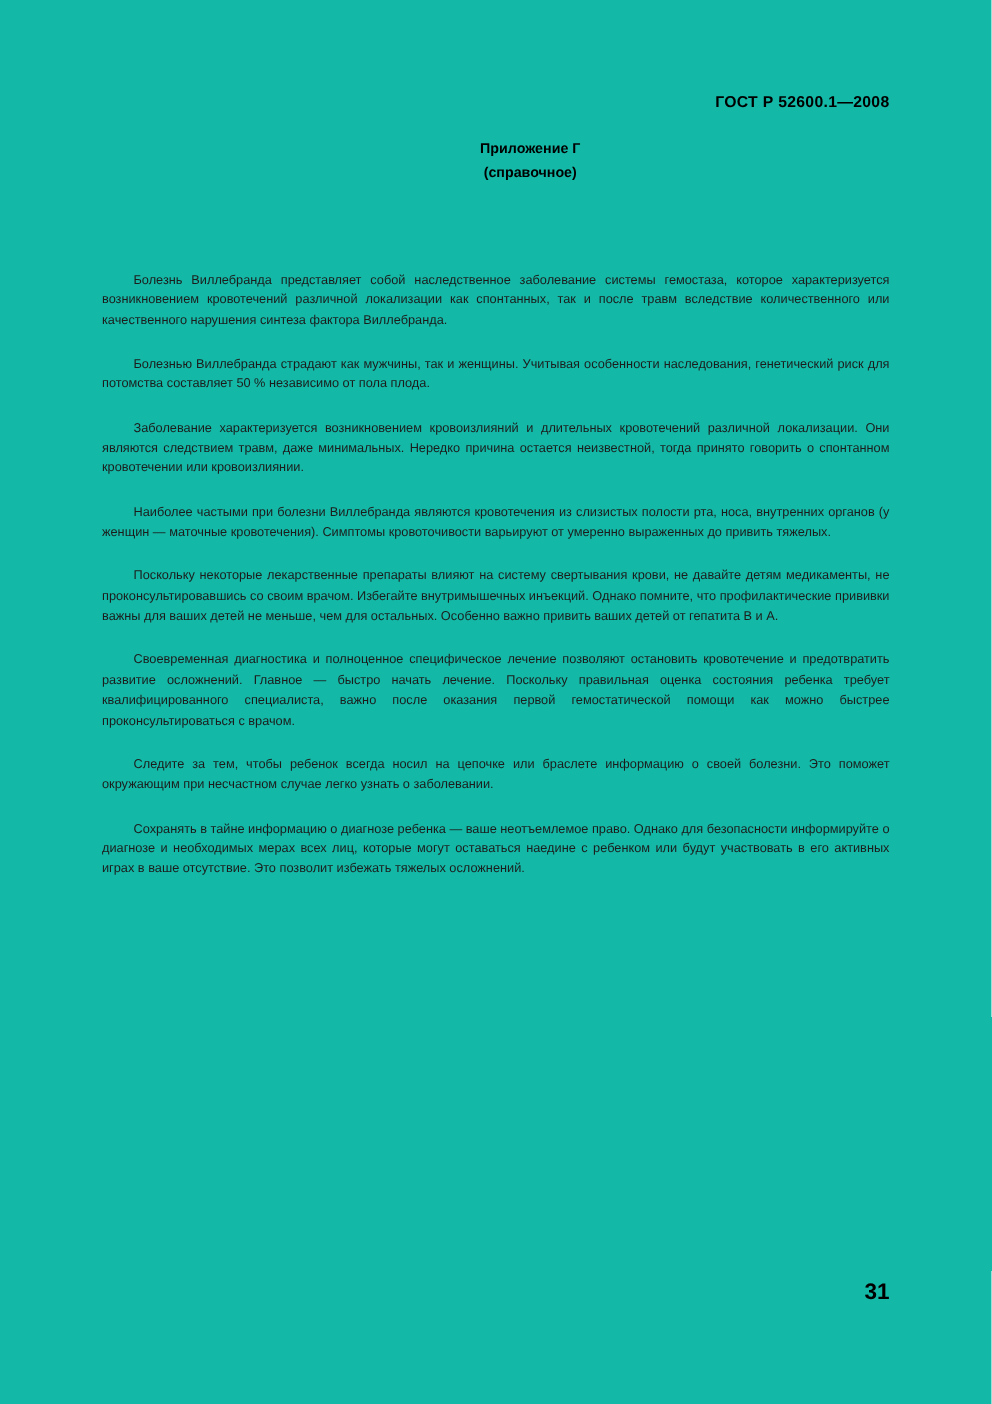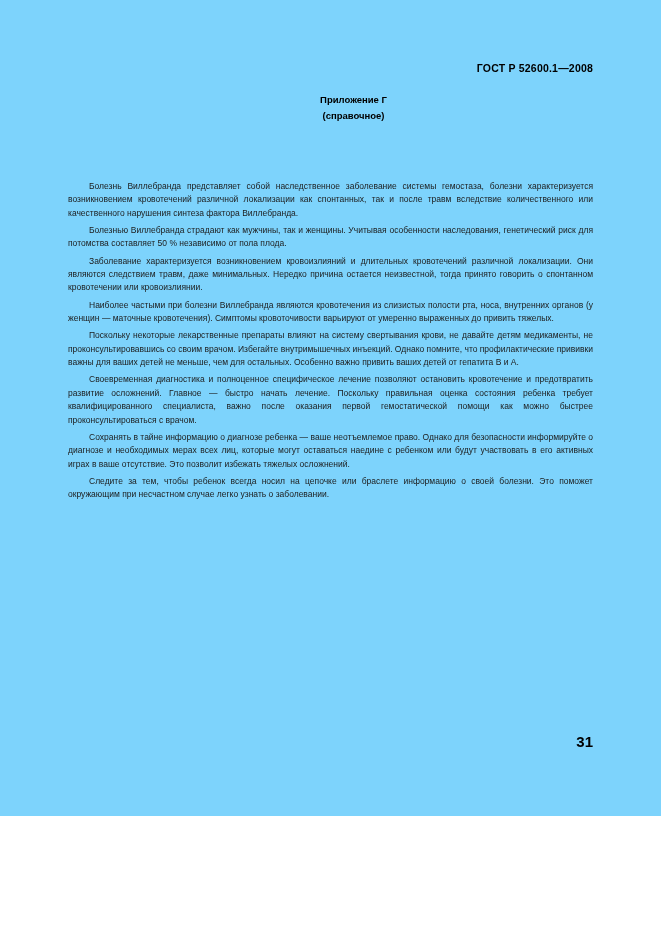--- a/index.html
+++ b/index.html
@@ -3,22 +3,22 @@
 <meta charset="utf-8">
 <style>
   html, body {
     margin: 0;
     padding: 0;
     background: #ffffff;
   }
   .page {
     position: relative;
     width: 661px;
-    height: 816px;
-    background: #7dd3fc;
+    height: 936px;
+    background: #14b8a6;
     font-family: "Liberation Sans", "DejaVu Sans", sans-serif;
     color: #1a1a1a;
     overflow: hidden;
     box-sizing: border-box;
     text-decoration: underline;
   }
   .std-header {
     position: absolute;
     top: 62px;
     right: 68px;
@@ -64,21 +64,21 @@
     font-size: 8.5px;
     line-height: 13.35px;
     text-align: justify;
     text-justify: inter-word;
     text-indent: 21px;
     margin: 0;
     color: #1c1c1c;
     hyphens: none;
   }
   .para + .para {
-    margin-top: 4px;
+    margin-top: 16px;
   }
   .page-number {
     position: absolute;
     bottom: 66px;
     right: 68px;
     font-size: 15px;
     font-weight: bold;
     color: #000;
   }
 </style>
@@ -89,25 +89,25 @@
 
   <div class="std-header">ГОСТ Р 52600.1—2008</div>
 
   <div class="annex-block">
     <div class="annex-line">Приложение Г</div>
     <div class="annex-line">(справочное)</div>
   </div>
 
 
   <div class="body-text">
-    <p class="para">Болезнь Виллебранда представляет собой наследственное заболевание системы гемостаза, болезни характеризуется возникновением кровотечений различной локализации как спонтанных, так и после травм вследствие количественного или качественного нарушения синтеза фактора Виллебранда.</p>
+    <p class="para">Болезнь Виллебранда представляет собой наследственное заболевание системы гемостаза, которое характеризуется возникновением кровотечений различной локализации как спонтанных, так и после травм вследствие количественного или качественного нарушения синтеза фактора Виллебранда.</p>
     <p class="para">Болезнью Виллебранда страдают как мужчины, так и женщины. Учитывая особенности наследования, генетический риск для потомства составляет 50 % независимо от пола плода.</p>
     <p class="para">Заболевание характеризуется возникновением кровоизлияний и длительных кровотечений различной локализации. Они являются следствием травм, даже минимальных. Нередко причина остается неизвестной, тогда принято говорить о спонтанном кровотечении или кровоизлиянии.</p>
     <p class="para">Наиболее частыми при болезни Виллебранда являются кровотечения из слизистых полости рта, носа, внутренних органов (у женщин — маточные кровотечения). Симптомы кровоточивости варьируют от умеренно выраженных до привить тяжелых.</p>
     <p class="para">Поскольку некоторые лекарственные препараты влияют на систему свертывания крови, не давайте детям медикаменты, не проконсультировавшись со своим врачом. Избегайте внутримышечных инъекций. Однако помните, что профилактические прививки важны для ваших детей не меньше, чем для остальных. Особенно важно привить ваших детей от гепатита В и А.</p>
     <p class="para">Своевременная диагностика и полноценное специфическое лечение позволяют остановить кровотечение и предотвратить развитие осложнений. Главное — быстро начать лечение. Поскольку правильная оценка состояния ребенка требует квалифицированного специалиста, важно после оказания первой гемостатической помощи как можно быстрее проконсультироваться с врачом.</p>
+    <p class="para">Следите за тем, чтобы ребенок всегда носил на цепочке или браслете информацию о своей болезни. Это поможет окружающим при несчастном случае легко узнать о заболевании.</p>
     <p class="para">Сохранять в тайне информацию о диагнозе ребенка — ваше неотъемлемое право. Однако для безопасности информируйте о диагнозе и необходимых мерах всех лиц, которые могут оставаться наедине с ребенком или будут участвовать в его активных играх в ваше отсутствие. Это позволит избежать тяжелых осложнений.</p>
-    <p class="para">Следите за тем, чтобы ребенок всегда носил на цепочке или браслете информацию о своей болезни. Это поможет окружающим при несчастном случае легко узнать о заболевании.</p>
   </div>
 
   <div class="page-number">31</div>
 
 </div>
 
 </body></html>

